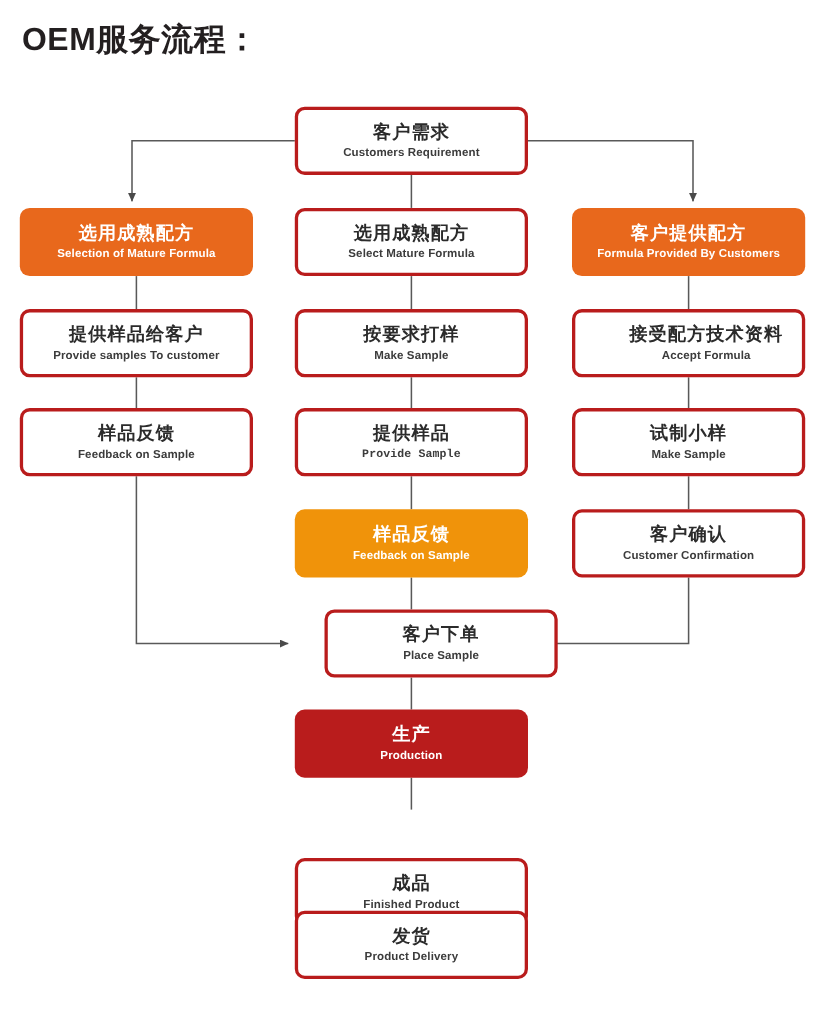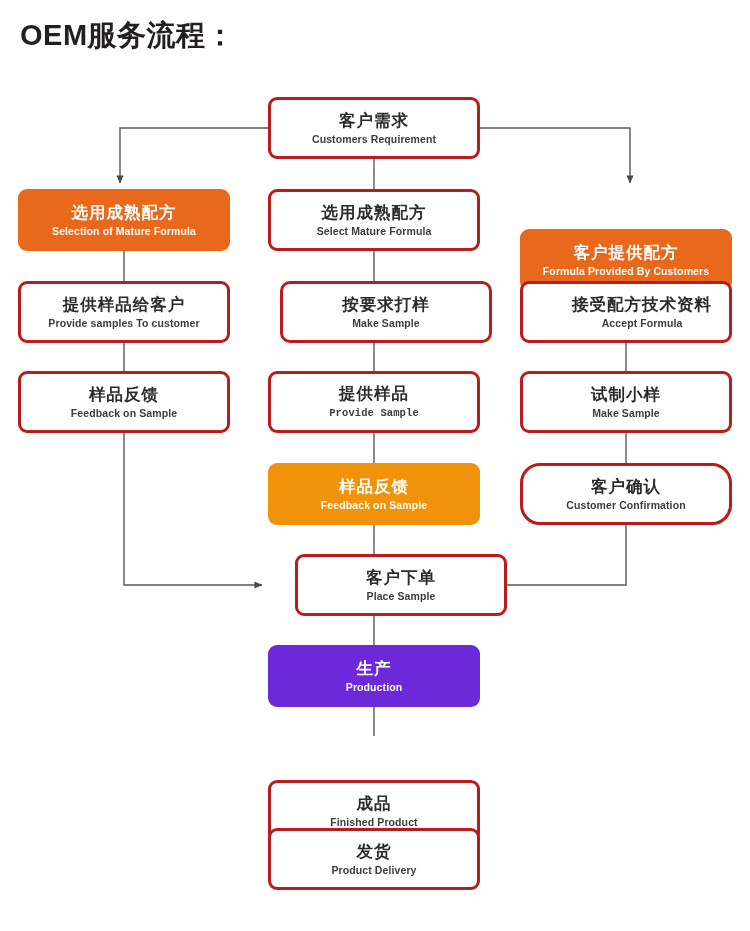--- a/index.html
+++ b/index.html
@@ -120,30 +120,30 @@
   </div>
 
   <div class="node filled" style="left:18px; top:189px; width:212px; height:62px; background:#E8681C;">
     <div class="cn">选用成熟配方</div>
     <div class="en">Selection of Mature Formula</div>
   </div>
   <div class="node plain" style="left:268px; top:189px; width:212px; height:62px;">
     <div class="cn">选用成熟配方</div>
     <div class="en">Select Mature Formula</div>
   </div>
-  <div class="node filled" style="left:520px; top:189px; width:212px; height:62px; background:#E8681C;margin-top:40px;">
+  <div class="node filled" style="left:520px; top:189px; width:212px; height:62px; background:#E8681C;">
     <div class="cn">客户提供配方</div>
     <div class="en">Formula  Provided By Customers</div>
   </div>
 
   <div class="node plain" style="left:18px; top:281px; width:212px; height:62px;">
     <div class="cn">提供样品给客户</div>
     <div class="en">Provide samples To customer</div>
   </div>
-  <div class="node plain" style="left:280px; top:281px; width:212px; height:62px;border-radius:10px;">
+  <div class="node plain" style="left:268px; top:281px; width:212px; height:62px;">
     <div class="cn">按要求打样</div>
     <div class="en">Make Sample</div>
   </div>
   <div class="node plain" style="left:520px; top:281px; width:212px; height:62px;padding-left:32px;">
     <div class="cn">接受配方技术资料</div>
     <div class="en">Accept Formula</div>
   </div>
 
   <div class="node plain" style="left:18px; top:371px; width:212px; height:62px;">
     <div class="cn">样品反馈</div>
@@ -155,30 +155,30 @@
   </div>
   <div class="node plain" style="left:520px; top:371px; width:212px; height:62px;">
     <div class="cn">试制小样</div>
     <div class="en">Make Sample</div>
   </div>
 
   <div class="node filled" style="left:268px; top:463px; width:212px; height:62px; background:#F0930A;">
     <div class="cn">样品反馈</div>
     <div class="en">Feedback on Sample</div>
   </div>
-  <div class="node plain" style="left:520px; top:463px; width:212px; height:62px;border-radius:20px;">
+  <div class="node plain" style="left:520px; top:463px; width:212px; height:62px;">
     <div class="cn">客户确认</div>
     <div class="en">Customer Confirmation</div>
   </div>
 
   <div class="node plain" style="left:268px; top:554px; width:212px; height:62px;margin-left:27px;">
     <div class="cn">客户下单</div>
     <div class="en">Place Sample</div>
   </div>
-  <div class="node filled" style="left:268px; top:645px; width:212px; height:62px; background:#6d28d9;justify-content:center;">
+  <div class="node filled" style="left:268px; top:645px; width:212px; height:62px; background:#b91c1c;justify-content:center;">
     <div class="cn">生产</div>
     <div class="en">Production</div>
   </div>
   <div class="node plain" style="left:268px; top:780px; width:212px; height:62px;">
     <div class="cn">成品</div>
     <div class="en">Finished Product</div>
   </div>
   <div class="node plain" style="left:268px; top:828px; width:212px; height:62px;">
     <div class="cn">发货</div>
     <div class="en">Product Delivery</div>

